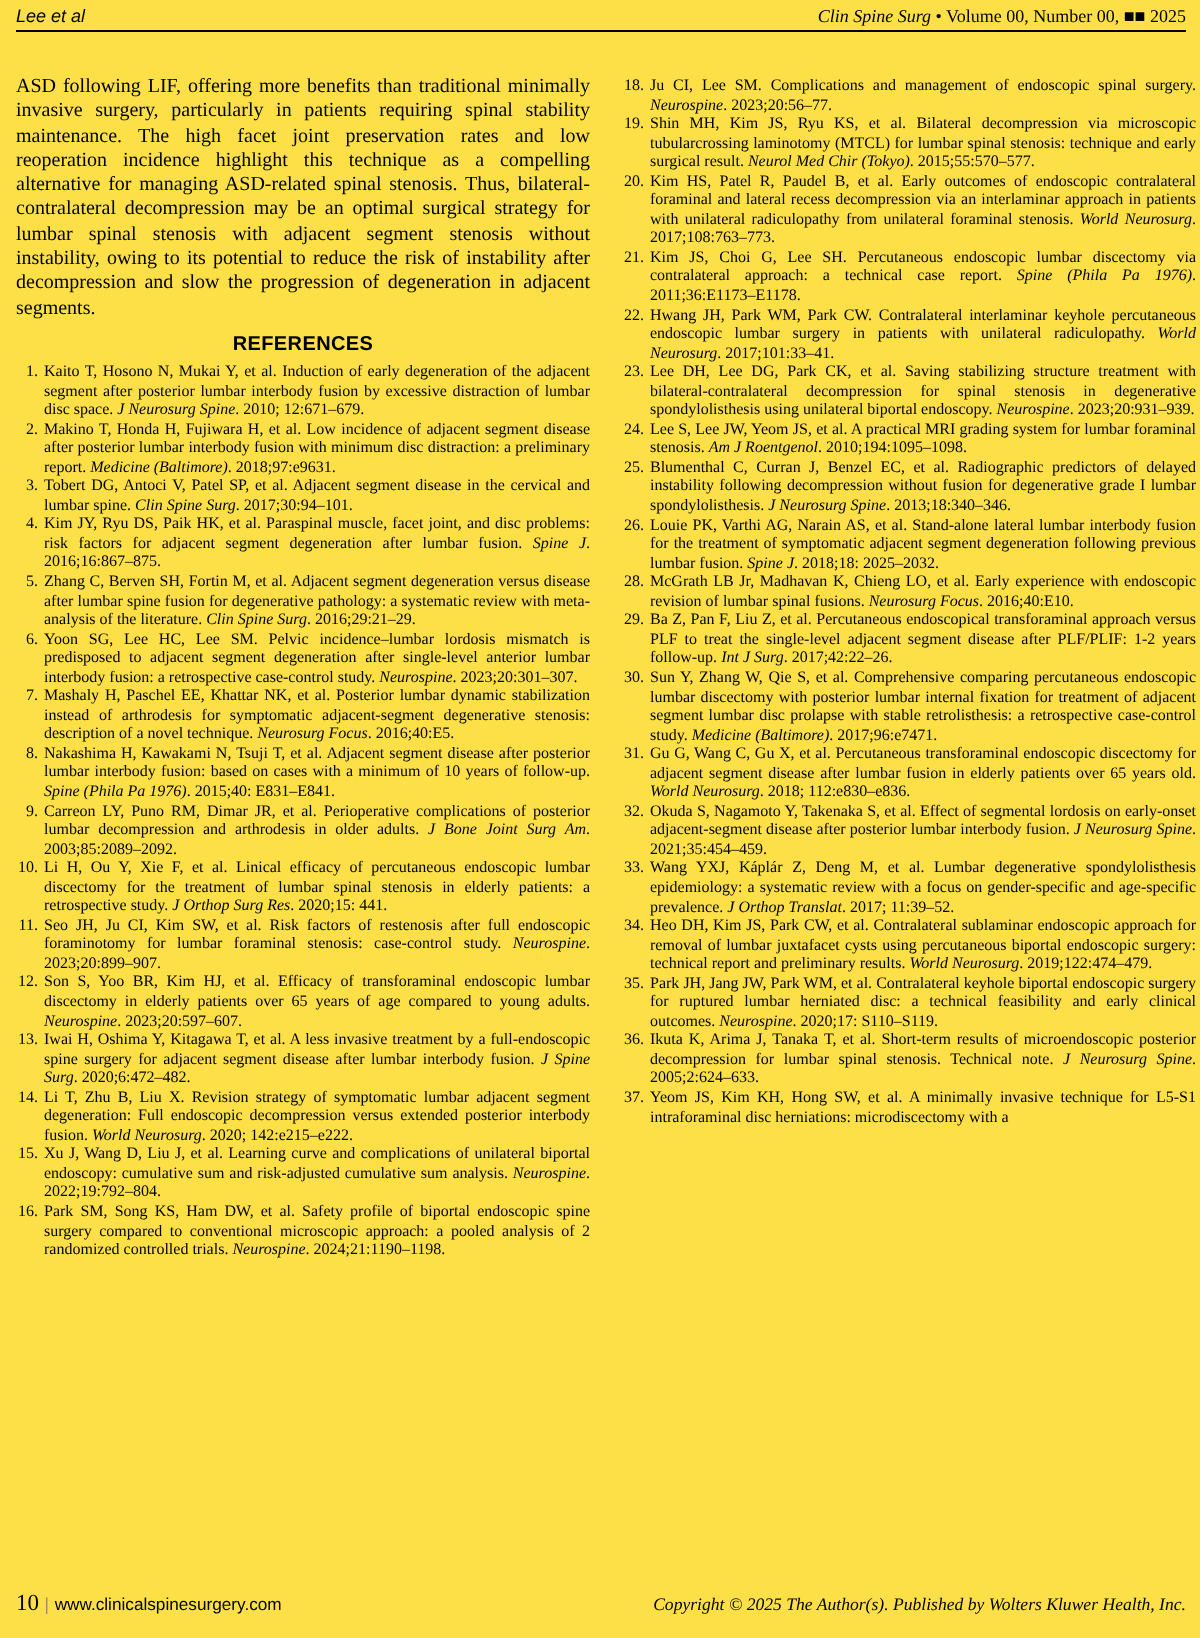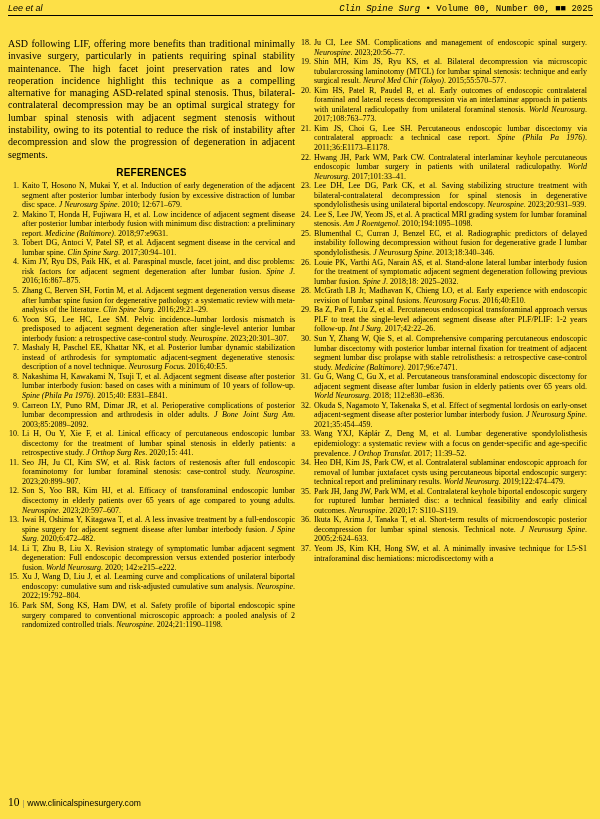--- a/index.html
+++ b/index.html
@@ -8,29 +8,29 @@
     background:#fde047; color:#000;
     font-family:"Liberation Serif", serif;
     overflow:hidden;
   }
   .running-head {
     position:absolute; top:3px; left:8px; right:7px;
     display:flex; justify-content:space-between; align-items:baseline;
     font-size:9px;
   }
   .rh-left { font-style:italic; font-family:"Liberation Sans", sans-serif; }
-  .rh-right { font-family:Liberation Mono, monospace; }
+  .rh-right { font-family:Liberation Serif, serif; }
   .rh-right .jname { font-style:italic; }
   .rule {
     position:absolute; top:15px; left:8px; right:7px;
     border-top:1.4px solid #000;
   }
   .columns {
     position:absolute; top:38px; left:8px; right:7px;
-    display:flex; gap:5px;
+    display:flex; gap:16px;
   }
   .col { width:287px; flex:0 0 287px; }
   .body-par {
     margin:0; font-size:10px; line-height:12.3px;
     text-align:justify;
   }
   .refs-heading {
     margin:6px 0 3px 0; text-align:center;
     font-family:"Liberation Sans", sans-serif;
     font-size:10px; font-weight:bold; letter-spacing:0.2px;
@@ -103,15 +103,16 @@
           <div class="ref"><span class="ref-num">34.</span><span class="ref-text"><span>Heo DH, Kim JS, Park CW, et al. Contralateral sublaminar endoscopic approach for removal of lumbar juxtafacet cysts using percutaneous biportal endoscopic surgery: technical report and preliminary results. </span><span class="it">World Neurosurg</span><span>. 2019;122:474–479.</span></span></div>
           <div class="ref"><span class="ref-num">35.</span><span class="ref-text"><span>Park JH, Jang JW, Park WM, et al. Contralateral keyhole biportal endoscopic surgery for ruptured lumbar herniated disc: a technical feasibility and early clinical outcomes. </span><span class="it">Neurospine</span><span>. 2020;17: S110–S119.</span></span></div>
           <div class="ref"><span class="ref-num">36.</span><span class="ref-text"><span>Ikuta K, Arima J, Tanaka T, et al. Short-term results of microendoscopic posterior decompression for lumbar spinal stenosis. Technical note. </span><span class="it">J Neurosurg Spine</span><span>. 2005;2:624–633.</span></span></div>
           <div class="ref"><span class="ref-num">37.</span><span class="ref-text"><span>Yeom JS, Kim KH, Hong SW, et al. A minimally invasive technique for L5-S1 intraforaminal disc herniations: microdiscectomy with a</span></span></div>
         </div>
     </div>
   </div>
 
   <footer class="page-footer">
     <span class="f-left"><span class="pg-num">10</span><span class="f-sep">|</span><span class="f-url">www.clinicalspinesurgery.com</span></span>
+    <span class="f-right">Copyright © 2025 The Author(s). Published by Wolters Kluwer Health, Inc.</span>
   </footer>
 
 </div>
 
 </body></html>

